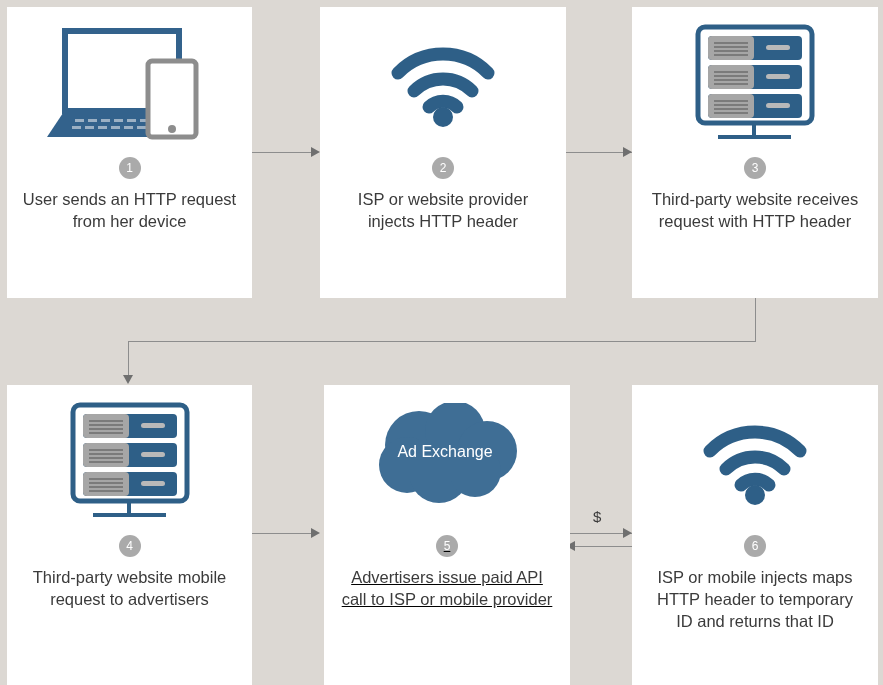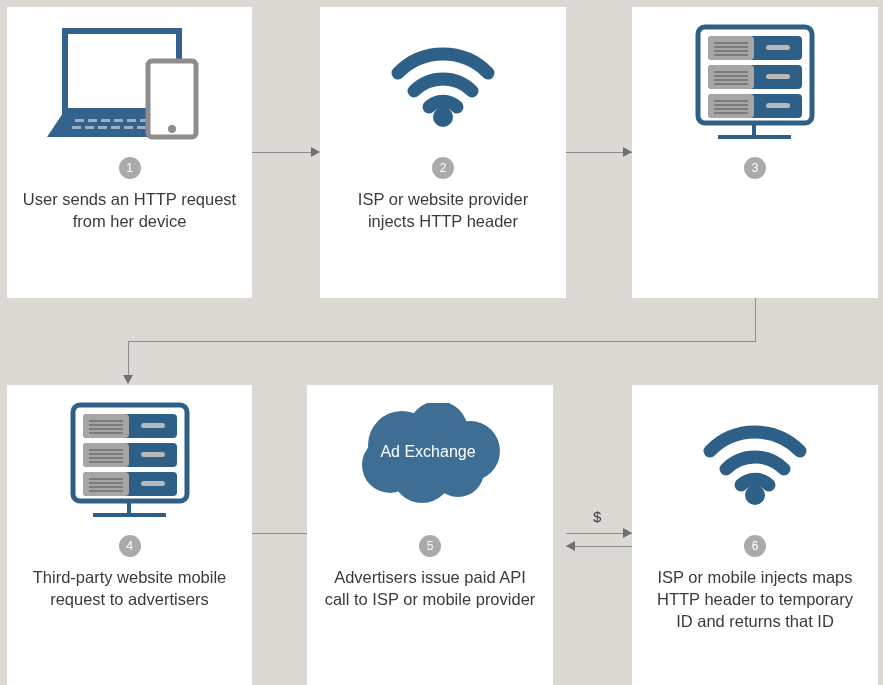--- a/index.html
+++ b/index.html
@@ -203,20 +203,21 @@
           <line x1="24" y1="87" x2="58" y2="87"></line>
             <line x1="24" y1="91" x2="58" y2="91"></line>
         </g>
         <rect x="76" y="81" width="24" height="5" rx="2.5" fill="#b9b9b9"></rect>
 
         <rect x="62" y="101" width="4" height="14" fill="#2e5f87"></rect>
         <rect x="28" y="113" width="73" height="4" fill="#2e5f87"></rect>
       </svg>
     </div>
     <div class="badge">3</div>
+    <div class="caption">Third-party website receives request with HTTP header</div>
   </div>
 
   <div class="panel" style="left:7px; top:385px; width:245px; height:300px;">
     <div class="icon-area">
       <svg width="130" height="120" viewBox="0 0 130 120">
         <rect x="8" y="5" width="114" height="96" rx="7" fill="#ffffff" stroke="#2e5f87" stroke-width="5"></rect>
         <rect x="18" y="14" width="94" height="24" rx="4" fill="#2e5f87"></rect>
         <rect x="18" y="14" width="46" height="24" rx="4" fill="#a6a6a6"></rect>
         <g stroke="#6d6d6d" stroke-width="1.6">
           <line x1="24" y1="21" x2="58" y2="21"></line>
@@ -244,21 +245,21 @@
         </g>
         <rect x="76" y="81" width="24" height="5" rx="2.5" fill="#b9b9b9"></rect>
         <rect x="62" y="101" width="4" height="14" fill="#2e5f87"></rect>
         <rect x="28" y="113" width="73" height="4" fill="#2e5f87"></rect>
       </svg>
     </div>
     <div class="badge">4</div>
     <div class="caption">Third-party website mobile request to advertisers</div>
   </div>
 
-  <div class="panel" style="left:307px; top:385px; width:246px; height:300px;">
+  <div class="panel" style="left:324px; top:385px; width:246px; height:300px;text-decoration:underline;">
     <div class="icon-area">
       <svg width="160" height="115" viewBox="0 0 160 115">
         <g fill="#3f6e95">
           <circle cx="52" cy="42" r="34"></circle>
           <circle cx="88" cy="28" r="30"></circle>
           <circle cx="120" cy="48" r="30"></circle>
           <circle cx="40" cy="62" r="28"></circle>
           <circle cx="72" cy="70" r="30"></circle>
           <circle cx="108" cy="68" r="26"></circle>
           <rect x="28" y="40" width="100" height="38"></rect>

